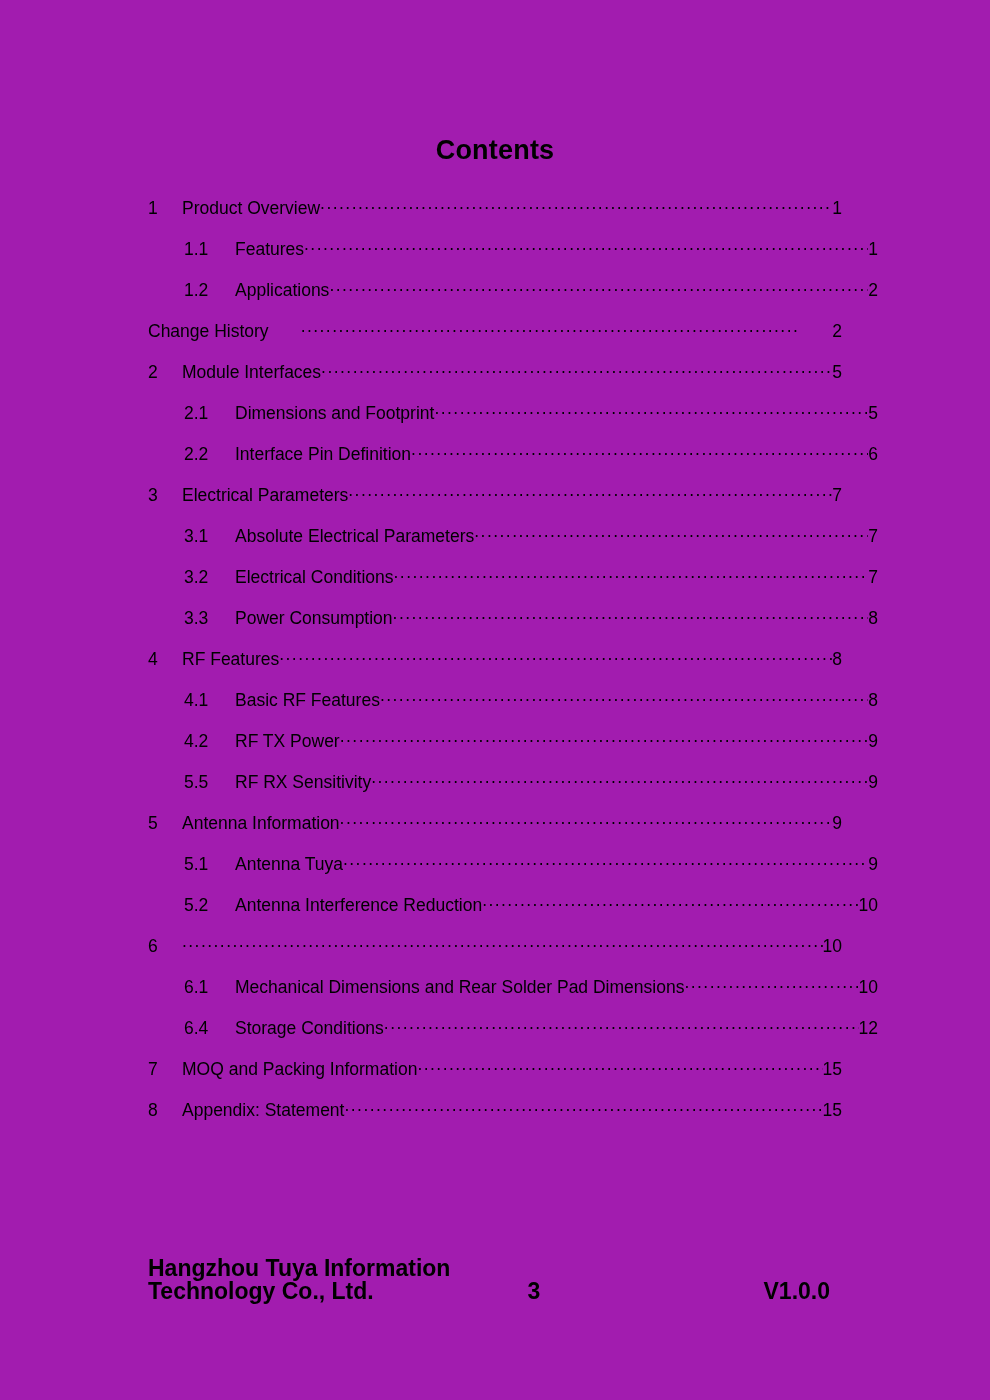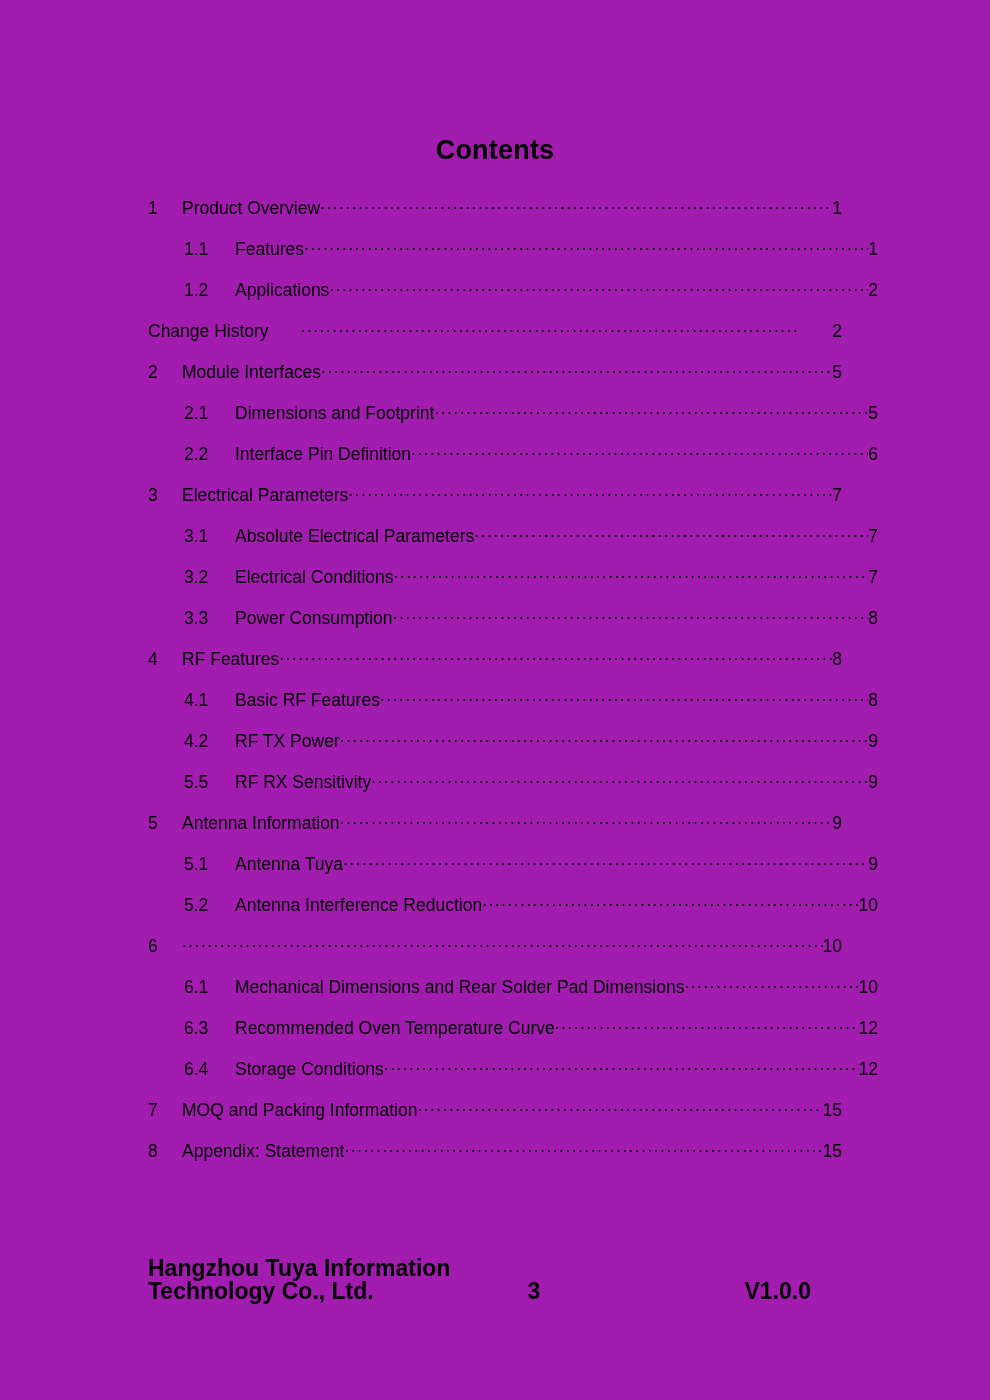--- a/index.html
+++ b/index.html
@@ -114,21 +114,21 @@
   .footer-pagenum {
     position: absolute;
     left: 0;
     top: 23px;
     width: 772px;
     text-align: center;
     line-height: 23px;
   }
   .footer-version {
     position: absolute;
-    right: 31px;
+    right: 12px;
     top: 23px;
     line-height: 23px;
     text-align: center;
   }
 </style>
 </head>
 <body>
 
 <div class="page">
 
@@ -245,26 +245,20 @@
       <div class="toc-entry lvl1">
         <span class="toc-num">6</span>
         <span class="toc-dots"></span>
         <span class="toc-page">10</span>
       </div>
       <div class="toc-entry lvl2">
         <span class="toc-num">6.1</span>
         <span class="toc-label">Mechanical Dimensions and Rear Solder Pad Dimensions</span>
         <span class="toc-dots"></span>
         <span class="toc-page">10</span>
-      </div>
-      <div class="toc-entry lvl2">
-        <span class="toc-num">6.3</span>
-        <span class="toc-label">Recommended Oven Temperature Curve</span>
-        <span class="toc-dots"></span>
-        <span class="toc-page">12</span>
       </div>
       <div class="toc-entry lvl2">
         <span class="toc-num">6.4</span>
         <span class="toc-label">Storage Conditions</span>
         <span class="toc-dots"></span>
         <span class="toc-page">12</span>
       </div>
       <div class="toc-entry lvl1">
         <span class="toc-num">7</span>
         <span class="toc-label">MOQ and Packing Information</span>

